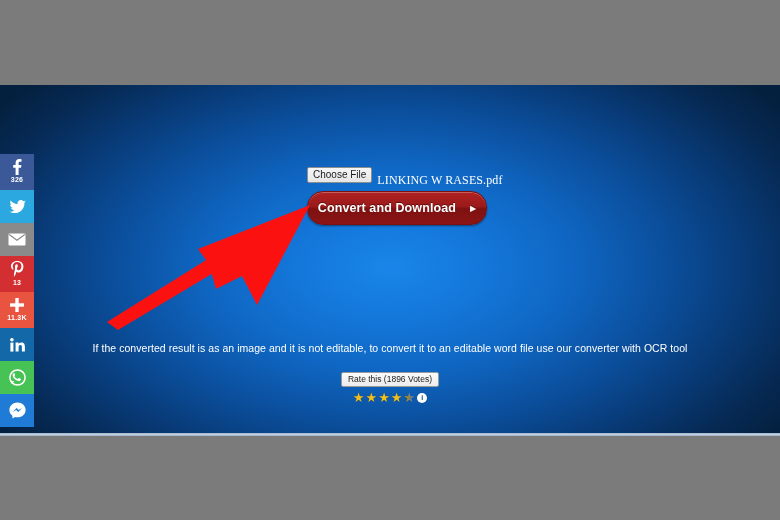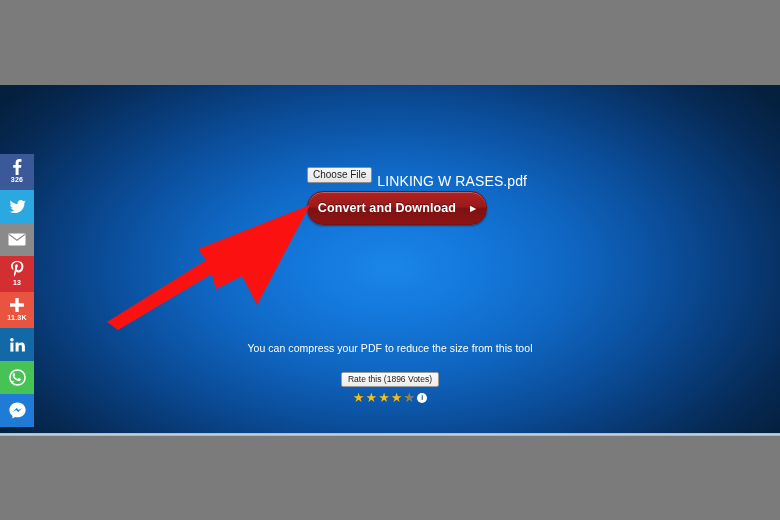--- a/index.html
+++ b/index.html
@@ -122,24 +122,24 @@
     border: 1px solid #8e8e8e;
     border-radius: 2px;
     font-size: 10px;
     color: #1a1a1a;
     padding: 1px 5px 2px 5px;
     font-family: "Liberation Sans", sans-serif;
     line-height: 11px;
     cursor: pointer;
   }
   #file-name {
-    font-size: 14px;
+    font-size: 12px;
     color: #ffffff;
     margin-left: 5px;
-    font-family: Liberation Sans, sans-serif;
+    font-family: Liberation Serif, serif;
     letter-spacing: 0.1px;
     margin-top: 12px;
   }
 
   #convert-button {
     margin-top: 9px;
     width: 178px;
     height: 32px;
     border-radius: 16px;
     border: 1px solid #7d1010;
@@ -353,21 +353,21 @@
     </div>
 
     <svg id="annotation-arrow" viewBox="0 0 210 125">
       <g fill="#fc1111">
         <polygon points="2,117 13,125 125,58 114,47"></polygon>
         <polygon points="93,44 205,0 152,100 137,71 111,84 104,59"></polygon>
       </g>
     </svg>
 
     <div id="footer-notes">
-      <div class="note-line">You can compress your PDF to reduce the size from this tool</div>
+      <div class="note-line">If the converted result is as an image and it is not editable, to convert it to an editable word file use our converter with OCR tool</div>
     </div>
 
     <div id="rating-block">
       <span id="rate-this-label">Rate this (1896 Votes)</span>
       <div id="star-row">
         <span class="star">★</span>
         <span class="star">★</span>
         <span class="star">★</span>
         <span class="star">★</span>
         <span class="star half">★</span>

